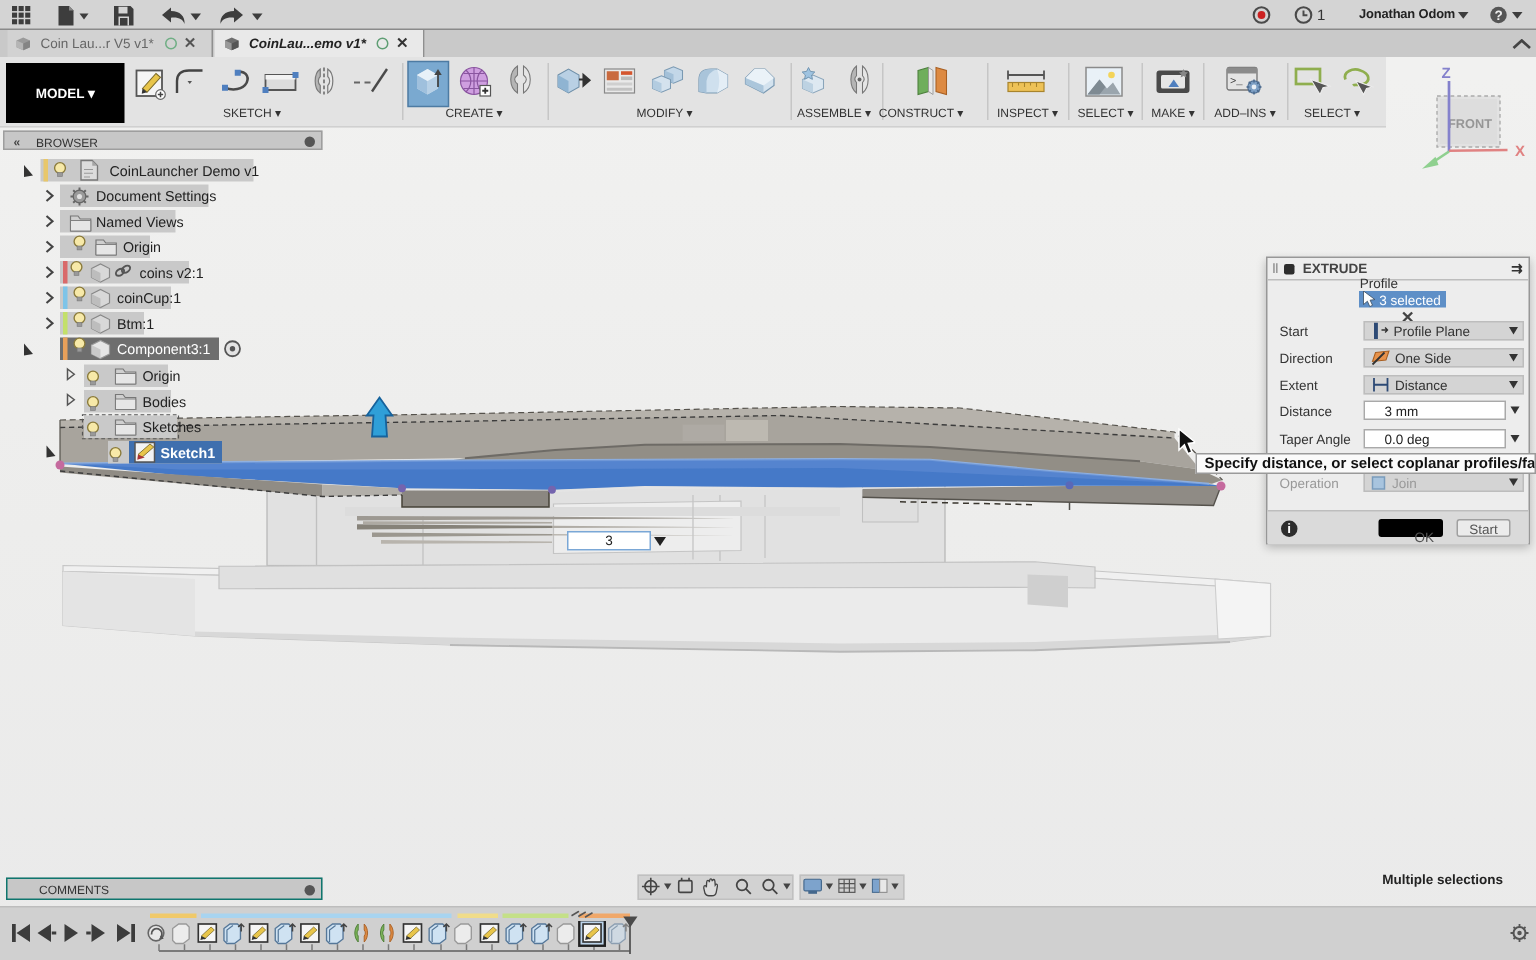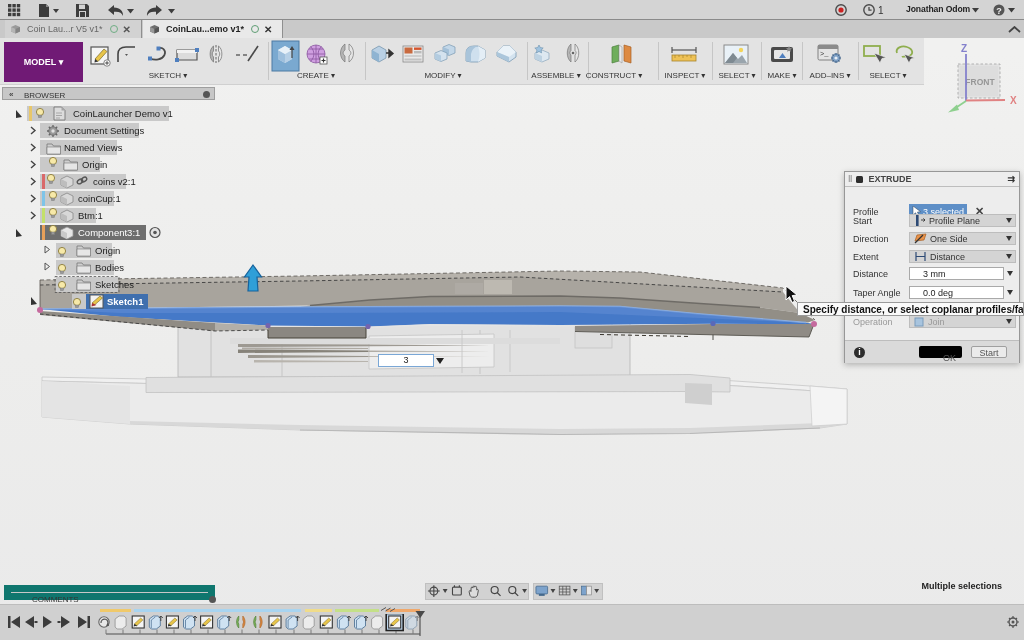--- a/index.html
+++ b/index.html
@@ -10,37 +10,37 @@
 
 #appbar { position:absolute; left:0; top:0; width:1024px; height:20px; background:#d4d4d4; border-bottom:1px solid #8a8a8a; }
 
 
 #tabbar { position:absolute; left:0; top:20px; width:1024px; height:18px; background:#c9c9c9; }
 .tab { position:absolute; top:0; height:18px; display:flex; align-items:center; font-size:9px; color:#666; }
 .tab.active { background:#e9e9e9; color:#222; font-weight:bold; }
 
 
 #toolbar { position:absolute; left:0; top:38px; width:924px; height:47px; background:#e3e3e3; border-bottom:1px solid #d0d0d0; }
-#modelbtn { position:absolute; left:4px; top:4px; width:79px; height:40px; background:#701a75; color:#fff; font-size:9px; font-weight:bold; text-align:center; line-height:40px; }
+#modelbtn { position:absolute; left:4px; top:4px; width:79px; height:40px; background:#000000; color:#fff; font-size:9px; font-weight:bold; text-align:center; line-height:40px; }
 .tb-label { position:absolute; top:33px; font-size:8px; color:#333; white-space:nowrap; transform:translateX(-50%); }
 
 
 #browserhdr { position:absolute; left:2px; top:87px; width:213px; height:13px; background:#c7c7c7; border:1px solid #9e9e9e; font-size:8px; color:#333; }
 
 
 #dlg { position:absolute; left:844px; top:171px; width:176px; height:192px; background:#ededed; border:1px solid #979797; box-shadow:0 2px 6px rgba(0,0,0,.25); font-size:9px; color:#333; }
 #dlg .title { height:15px; border-bottom:1px solid #bdbdbd; display:flex; align-items:center; font-weight:bold; color:#444; }
 #dlg .drow { position:absolute; left:8px; right:3px; display:flex; align-items:center; height:15px; }
 #dlg .lbl { width:56px; flex-shrink:0; }
 .ddown { height:13px; background:#d4d4d4; border:1px solid #bdbdbd; display:flex; align-items:center; font-size:9px; color:#333; flex:1; gap:3px; padding-left:4px; }
 .tinput { height:13px; background:#ffffff; border:1px solid #a9a9a9; font-size:9px; color:#222; display:flex; align-items:center; padding-left:13px; }
 .carat { width:0; height:0; border-left:3.5px solid transparent; border-right:3.5px solid transparent; border-top:5px solid #333; }
 
 
-#commentsbar { position:absolute; left:4px; top:585px; width:211px; height:15px; background:#c7c7c7; border:7px solid #0f766e; font-size:8px; color:#333; }
+#commentsbar { position:absolute; left:4px; top:585px; width:211px; height:15px; background:#c7c7c7; border:1px solid #0f766e; font-size:8px; color:#333; }
 #timeline { position:absolute; left:0; top:604px; width:1024px; height:36px; background:#d0d0d0; border-top:1px solid #bdbdbd; }
 #multisel { position:absolute; right:22px; top:581px; font-size:9px; font-weight:bold; color:#222;text-align:center; }
 
 #tooltip { position:absolute; left:797px; top:302px; width:227px; height:14px; background:#fafafa; border:1px solid #9a9a9a; font-size:10px; font-weight:bold; color:#111; line-height:13px; white-space:nowrap; overflow:hidden; padding-left:5px; }
 
 .vtgroup { position:absolute; top:583px; height:17px; background:#d2d2d2; border:1px solid #c0c0c0; display:flex; align-items:center; }
 </style>
 </head>
 <body>
 
@@ -178,21 +178,21 @@
     <span style="margin-left:5px;">Coin Lau...r V5 v1*</span>
     <span style="margin-left:7px;width:8px;height:8px;border:1.4px solid #6fae84;border-radius:50%;"></span>
     <span style="margin-left:5px;color:#555;font-weight:bold;font-size:10px;">✕</span>
   </div>
   <div class="tab active" style="left:143px;width:140px;border-right:1px solid #8f8f8f;">
     <svg width="13" height="12" viewBox="0 0 13 12" style="margin-left:5px">
         <path d="M2 4 L6.5 2 L11 4 L11 8.5 L6.5 10.5 L2 8.5 Z" fill="#6e6e6e"></path>
         <path d="M2 4 L6.5 6 L6.5 10.5 L2 8.5 Z" fill="#999"></path>
         <path d="M6.5 6 L11 4 L11 8.5 L6.5 10.5 Z" fill="#555"></path>
       </svg>
-    <span style="margin-left:5px;">CoinLau...emo v1*</span>
+    <span style="margin-left:5px;font-style:italic;">CoinLau...emo v1*</span>
     <span style="margin-left:7px;width:8px;height:8px;border:1.4px solid #5f9e74;border-radius:50%;"></span>
     <span style="margin-left:5px;color:#333;font-weight:bold;font-size:10px;">✕</span>
   </div>
   <svg class="abs" style="left:1008px;top:6px" width="13" height="7" viewBox="0 0 13 7">
       <path d="M1 6 L6.5 1 L12 6" fill="none" stroke="#444" stroke-width="1.8"></path>
     </svg>
 </div>
 
 <div id="toolbar">
   <div style="position:absolute;left:7px;top:12px;width:1px;height:24px;background:#7e7e7e;"></div>
@@ -547,21 +547,21 @@
   <text x="107" y="201" font-size="9.5" font-weight="bold" fill="#fff">Sketch1</text>
 </svg>
 
 <div id="dlg">
   <div class="title">
     <span style="color:#999;margin-left:3px;">‖</span>
     <span style="display:inline-block;width:7px;height:7px;background:#2d2d2d;border-radius:1.5px;margin:0 5px 0 4px;"></span>
     EXTRUDE
     <span style="margin-left:auto;margin-right:4px;color:#333;">⇉</span>
   </div>
-  <div class="drow" style="top:32px;">
+  <div class="drow" style="top:12px;flex-direction:column;">
       <span class="lbl">Profile</span>
     <span style="width:58px;height:15px;background:#5e8fc7;display:flex;align-items:center;justify-content:center;color:#fff;">
       <svg width="9" height="11" viewBox="0 0 9 11" style="margin-right:2px">
           <path d="M1 0 l0 9 l2.6 -2.2 l1.6 3.6 l1.8 -0.9 l-1.6 -3.4 l3.2 -0.4 z" fill="#fff" stroke="#345" stroke-width="0.5"></path>
         </svg>
       3 selected</span>
     <span style="margin-left:8px;color:#444;font-weight:bold;font-size:11px;">✕</span>
   </div>
   <div class="drow" style="top:41px;">
       <span class="lbl">Start</span>

